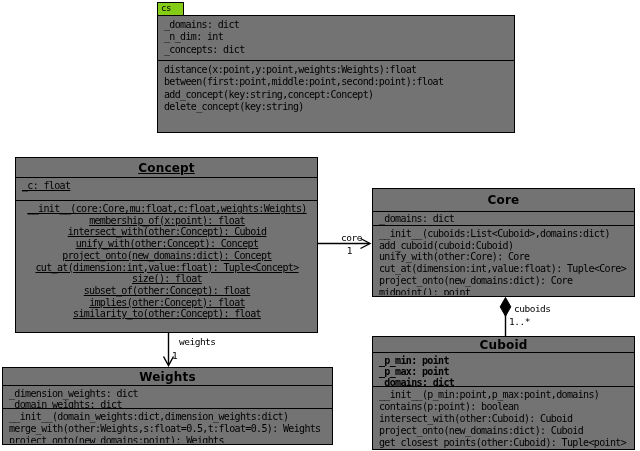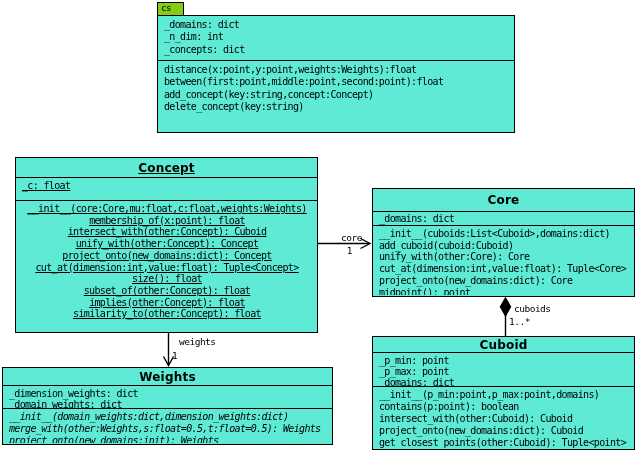--- a/index.html
+++ b/index.html
@@ -3,21 +3,21 @@
 <meta charset="utf-8">
 <style>
   * { margin: 0; padding: 0; box-sizing: border-box; }
   html, body { background: #ffffff; }
   body {
     width: 640px; height: 451px; position: relative; overflow: hidden;
     font-family: "DejaVu Sans Mono", "Liberation Mono", monospace;
     color: #000;
   }
   .uml-class {
-    position: absolute; background: #5eead4;
+    position: absolute; background: #737373;
     border: 1.6px solid #000;
   }
   .uml-title {
     font-family: "DejaVu Sans", "Liberation Sans", sans-serif;
     font-weight: bold; font-size: 12px; text-align: center;
     display: flex; align-items: center; justify-content: center;
     border-bottom: 1.4px solid #000;
     letter-spacing: 0.2px;
   }
   .compartment { padding: 2px 5px 0 6px; overflow: hidden; }
@@ -98,44 +98,44 @@
       <div class="line">add_cuboid(cuboid:Cuboid)</div>
       <div class="line">unify_with(other:Core): Core</div>
       <div class="line">cut_at(dimension:int,value:float): Tuple&lt;Core&gt;</div>
       <div class="line">project_onto(new_domains:dict): Core</div>
       <div class="line">midpoint(): point</div>
     </div>
 </div>
 
 <div class="uml-class" style="left:372px; top:336px; width:263px; height:114px;">
   <div class="uml-title" style="height:16px;">Cuboid</div>
-  <div class="compartment with-divider" style="height:34px; --lh:11.2px;">
+  <div class="compartment with-divider" style="height:34px;font-weight:bold; --lh:11.2px;">
       <div class="line">_p_min: point</div>
       <div class="line">_p_max: point</div>
       <div class="line">_domains: dict</div>
     </div>
   <div class="compartment" style="height:61px; --lh:12.1px;">
       <div class="line">__init__(p_min:point,p_max:point,domains)</div>
       <div class="line">contains(p:point): boolean</div>
       <div class="line">intersect_with(other:Cuboid): Cuboid</div>
       <div class="line">project_onto(new_domains:dict): Cuboid</div>
       <div class="line">get_closest_points(other:Cuboid): Tuple&lt;point&gt;</div>
     </div>
 </div>
 
 <div class="uml-class" style="left:2px; top:367px; width:331px; height:78px;">
   <div class="uml-title" style="height:18px;">Weights</div>
   <div class="compartment with-divider" style="height:23px; --lh:11.3px;">
       <div class="line">_dimension_weights: dict</div>
       <div class="line">_domain_weights: dict</div>
     </div>
-  <div class="compartment" style="height:34px;font-style:italic; --lh:11.9px;">
+  <div class="compartment" style="height:34px; --lh:11.9px;">
       <div class="line">__init__(domain_weights:dict,dimension_weights:dict)</div>
       <div class="line">merge_with(other:Weights,s:float=0.5,t:float=0.5): Weights</div>
-      <div class="line">project_onto(new_domains:init): Weights</div>
+      <div class="line">project_onto(new_domains:point): Weights</div>
     </div>
 </div>
 
 <div class="edge-label" style="left:326px; top:232px; width:36px; text-align:right;">core</div>
 <div class="edge-label" style="left:340px; top:245px; width:12px; text-align:right;">1</div>
 
 <div class="edge-label" style="left:179px; top:336px;">weights</div>
 <div class="edge-label" style="left:172px; top:350px;">1</div>
 
 <div class="edge-label" style="left:514px; top:303px;">cuboids</div>

